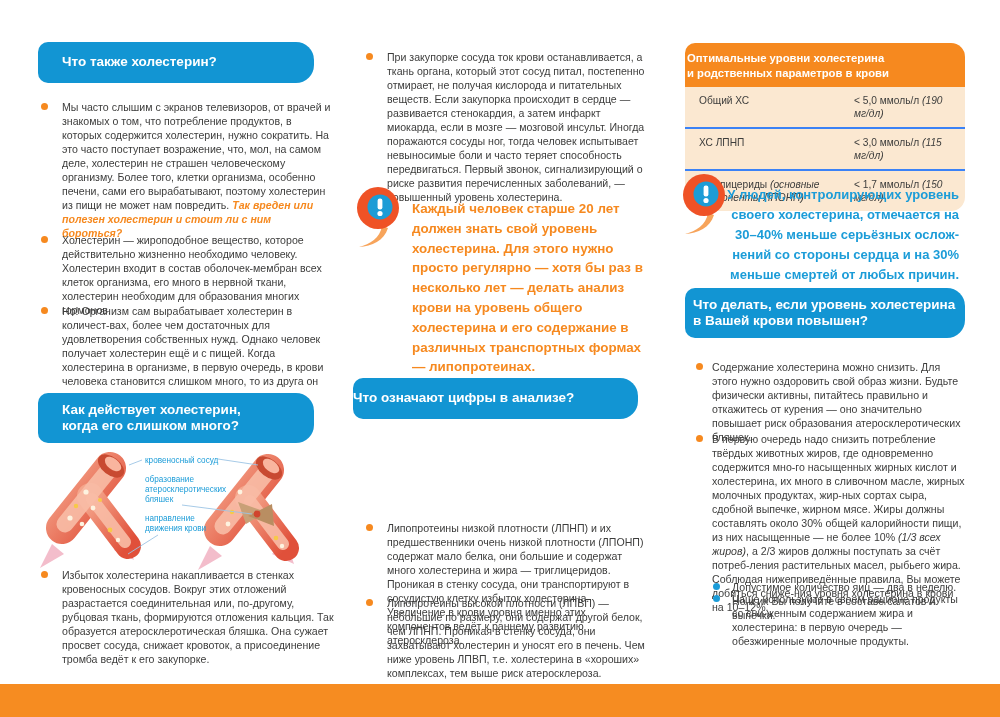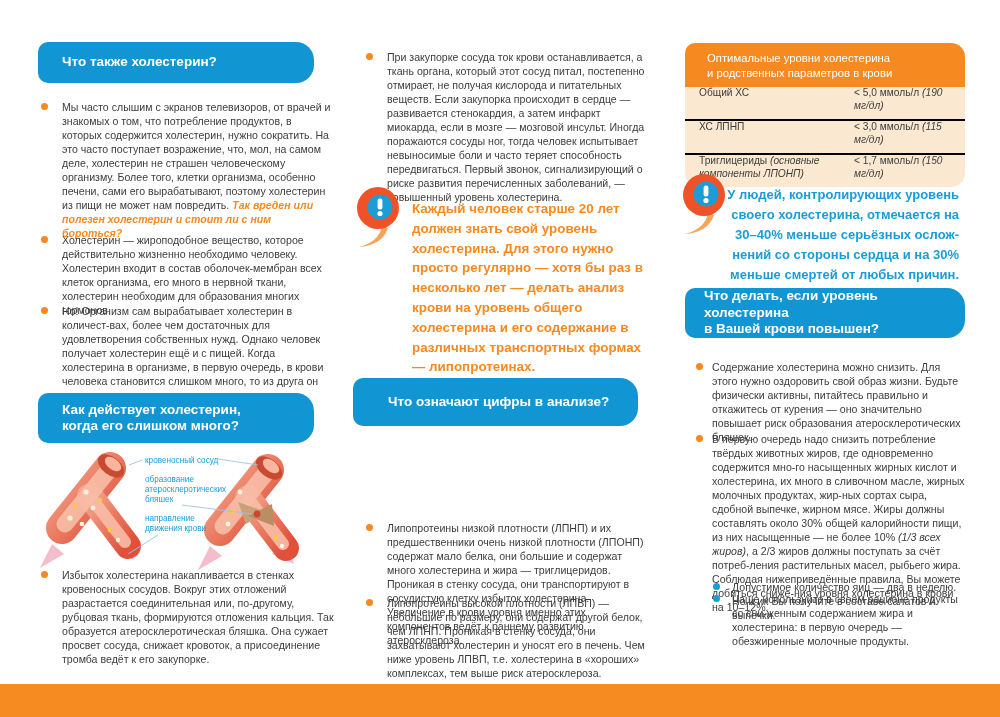--- a/index.html
+++ b/index.html
@@ -13,25 +13,25 @@
   .para { position:absolute; font-size:10.6px; line-height:14px; color:#3d3d3c; }
   .dot { position:absolute; left:-21px; top:3px; width:7px; height:7px; border-radius:50%;
          background:#f6891f; }
   .dot.blue { background:#1b9cd8; }
   .hl-orange { color:#f6891f; font-weight:bold; font-style:italic; }
   .callout-text { position:absolute; font-weight:bold; }
   .orange-call { color:#f6891f; font-size:13.4px; line-height:19.8px; }
   .blue-call { color:#1b9cd8; font-size:13px; line-height:20px; }
 
   .table { position:absolute; left:685px; top:43px; width:280px; }
-  .table-head { background:#f6891f; color:#ffffff; font-weight:normal; font-size:11.3px;
-                line-height:14.5px; border-radius:10px 14px 0 0; padding:8px 14px 7px 22px; }
+  .table-head { background:#f6891f; color:#ffffff; font-weight:bold; font-size:11.3px;
+                line-height:14.5px; border-radius:10px 14px 0 0; padding:8px 14px 7px 2px; }
   .table-body { background:#fbe8d1; border-radius:0 0 14px 14px; overflow:hidden; }
-  .trow { display:flex; padding:0 12px 7px 14px; font-size:10.2px; line-height:12.5px; }
-  .trow + .trow { border-top:2px solid #000000; }
+  .trow { display:flex; padding:8px 12px 7px 14px; font-size:10.2px; line-height:12.5px; }
+  .trow + .trow { border-top:2px solid #3b82f6; }
   .trow .tlabel { width:155px; padding-right:6px; }
   .trow .tvalue { flex:1; }
   .tnote { font-style:italic; }
 
   .footer-bar { position:absolute; left:0; top:684px; width:1000px; height:33px; background:#f68c21; }
 
   .alert-icon { position:absolute; width:54px; height:62px; }
   .vessels { position:absolute; left:30px; top:448px; width:305px; height:128px; }
   .vlabel { font-size:8.2px; fill:#1b9cd8; }
 </style>
@@ -143,21 +143,21 @@
   <svg class="alert-icon" style="left:352px; top:186px;" viewBox="0 0 54 62">
     <path d="M30,40 C28,52 18,58 7,61 C20,60 32,55 36,42 Z" fill="#f7a45b"></path>
     <circle cx="26" cy="22" r="21" fill="#ef5226"></circle>
     <circle cx="28" cy="21" r="12.5" fill="#1d9cd6"></circle>
     <rect x="25.6" y="12.5" width="4.8" height="11" rx="2.2" fill="#ffffff"></rect>
     <circle cx="28" cy="27.5" r="2.6" fill="#ffffff"></circle>
   </svg>
 
   <div class="callout-text orange-call" style="left:412px; top:199px; width:238px;">Каждый человек старше 20 лет должен знать свой уровень холестерина. Для этого нужно просто регулярно — хотя бы раз в несколько лет — делать анализ крови на уровень общего холестерина и его содержание в различных транспортных формах — липопротеинах.</div>
 
-  <div class="hdr" style="left:353px; top:378px; width:285px; height:48px; padding-left:35px;">
+  <div class="hdr" style="left:353px; top:378px; width:285px; height:41px; ">
     <div>Что означают цифры в анализе?</div>
   </div>
 
 
   <div class="para" style="left:387px; top:521px; width:260px;">
     <span class="dot"></span>
     <span>Липопротеины низкой плотности (ЛПНП) и их предшественники очень низкой плотности (ЛПОНП) содержат мало белка, они большие и содержат много холестерина и жира — триглицеридов. Проникая в стенку сосуда, они транспортируют в сосудистую клетку избыток холестерина. Увеличение в крови уровня именно этих компонентов ведёт к раннему развитию атеросклероза.</span>
   </div>
 
   <div class="para" style="left:387px; top:596px; width:260px;">
@@ -189,21 +189,21 @@
   <svg class="alert-icon" style="left:678px; top:173px;" viewBox="0 0 54 62">
     <path d="M30,40 C28,52 18,58 7,61 C20,60 32,55 36,42 Z" fill="#f7a45b"></path>
     <circle cx="26" cy="22" r="21" fill="#ef5226"></circle>
     <circle cx="28" cy="21" r="12.5" fill="#1d9cd6"></circle>
     <rect x="25.6" y="12.5" width="4.8" height="11" rx="2.2" fill="#ffffff"></rect>
     <circle cx="28" cy="27.5" r="2.6" fill="#ffffff"></circle>
   </svg>
 
   <div class="callout-text blue-call" style="left:727px; top:185px; width:232px;text-align:right;">У людей, контролирующих уровень своего холестерина, отмечается на 30–40% меньше серьёзных ослож-нений со стороны сердца и на 30% меньше смертей от любых причин.</div>
 
-  <div class="hdr" style="left:685px; top:288px; width:280px; height:50px; padding-left:19px;">
+  <div class="hdr" style="left:685px; top:288px; width:280px; height:50px; padding-left:8px;">
     <div>Что делать, если уровень холестерина</div>
     <div>в Вашей крови повышен?</div>
   </div>
 
   <div class="para" style="left:712px; top:360px; width:256px;">
     <span class="dot" style="left:-16px;"></span>
     <span>Содержание холестерина можно снизить. Для этого нужно оздоровить свой образ жизни. Будьте физически активны, питайтесь правильно и откажитесь от курения — оно значительно повышает риск образования атеросклеротических бляшек.</span>
   </div>
 
   <div class="para" style="left:712px; top:432px; width:256px;">

